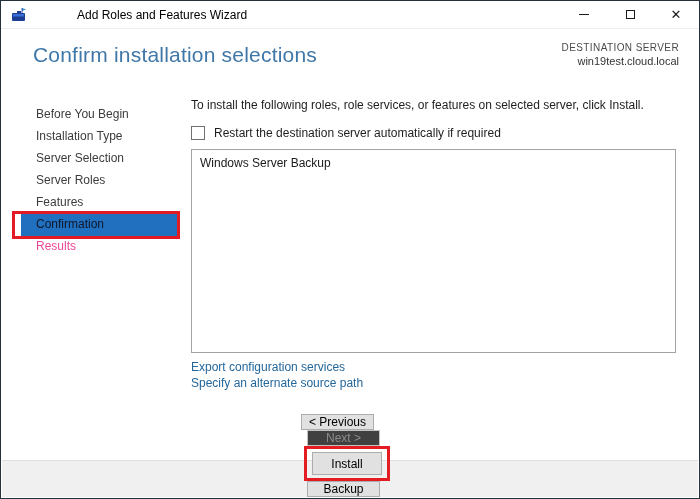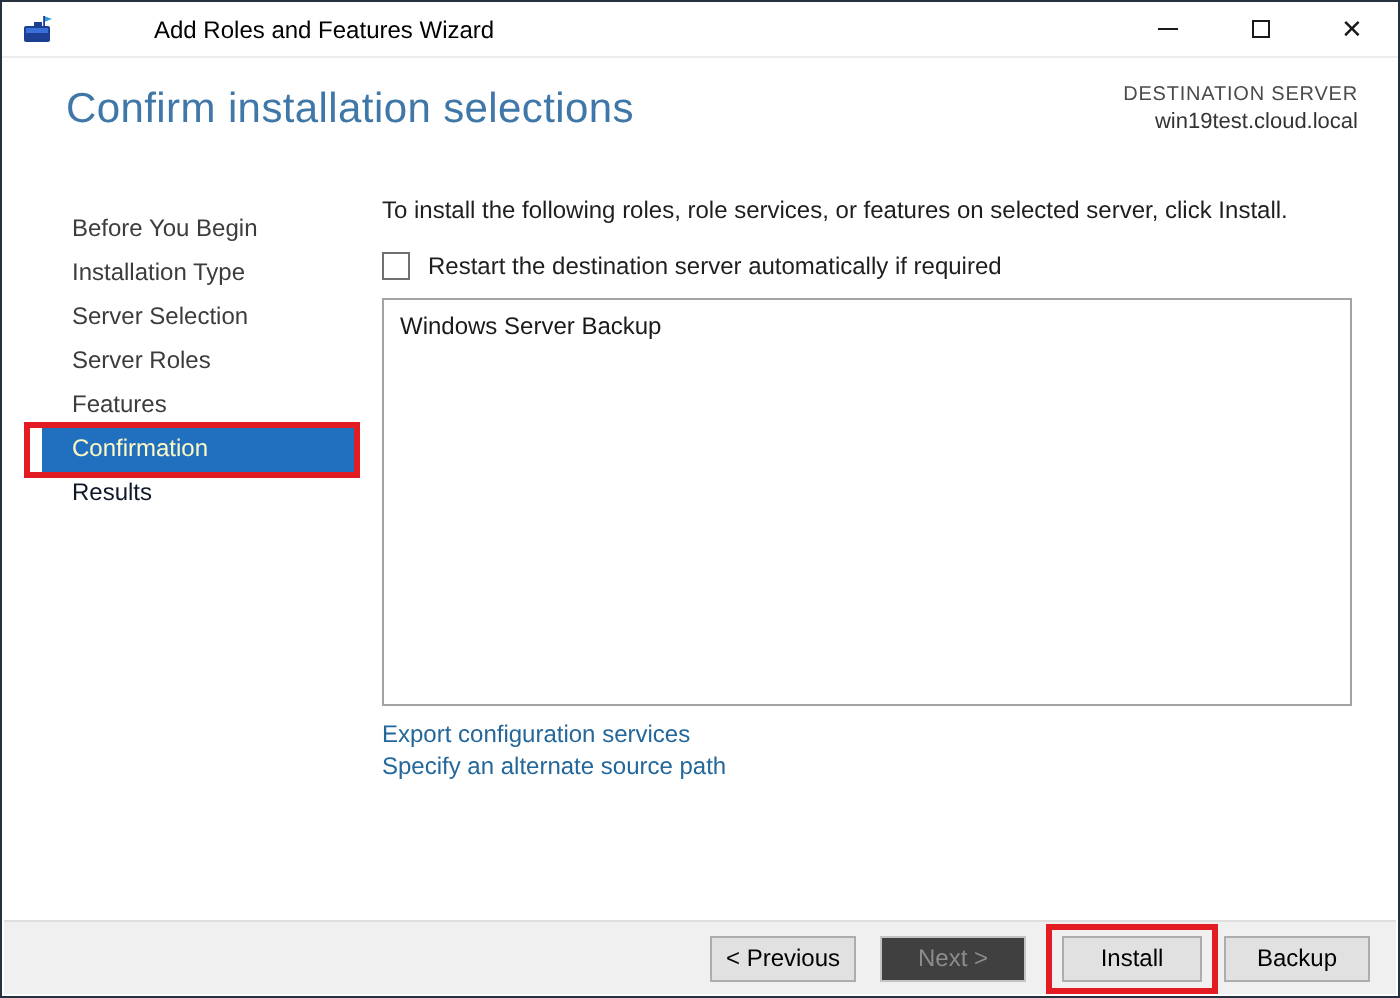--- a/index.html
+++ b/index.html
@@ -36,22 +36,22 @@
   .dest-server { font-size:11px; color:#333; margin-top:2px; }
 
   
   .body-row { display:flex; height:374px; }
 
   .sidebar { width:185px; flex:0 0 auto; padding-top:15px; }
   .side-item {
     margin-left:20px; padding:3px 0 3px 15px; height:22px;
     font-size:12px; color:#3c3c3c; cursor:pointer; position:relative;
   }
-  .side-item.selected { background:#2170bf; color:#fef9c3; width:156px; }
-  .side-item.disabled { color:#0f172a; cursor:default; }
+  .side-item.selected { background:#2170bf; color:#0f172a; width:156px; }
+  .side-item.disabled { color:#ec4899; cursor:default; }
   .annotation-side {
     position:absolute; left:-9px; right:-3px; top:-3px; bottom:-3px;
     border:3px solid #e31b23; pointer-events:none;
   }
 
   .main { flex:1; padding:9px 20px 0 5px; }
   .intro { font-size:12px; color:#1e1e1e; }
   .checkbox-row { display:flex; align-items:center; margin-top:14px; }
   .checkbox {
     width:14px; height:14px; border:1px solid #707070; background:#fff;
@@ -66,21 +66,21 @@
   }
   .list-item { font-size:12px; color:#1a1a1a; }
 
   .links { margin-top:6px; }
   .link { display:block; font-size:12px; color:#24679b; line-height:16px; text-decoration:none; cursor:pointer; }
 
   
   .footer {
     position:absolute; left:1px; right:1px; bottom:1px; height:37px;
     background:#f0f0f0; border-top:1px solid #dfdfdf;
-    display:flex; align-items:center; justify-content:flex-end; padding-right:13px;
+    display:flex; align-items:center; justify-content:flex-end; padding-right:13px;flex-direction:column;
   }
   .btn {
     width:73px; height:23px; font-family:"Liberation Sans", sans-serif;
     font-size:12px; color:#000; background:#e1e1e1; border:1px solid #adadad;
     cursor:pointer;
   }
   .btn.disabled { color:#8c8c8c; background:#404040; border-color:#c3c3c3; cursor:default; }
   .btn-prev { margin-right:12px; }
   .annotated-install {
     border:3px solid #e31b23; padding:3px 5px; margin:0 3px 0 10px;

